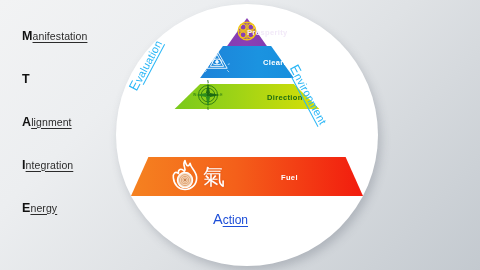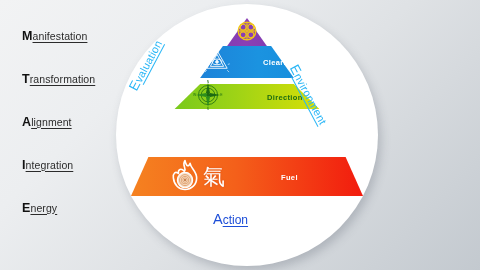--- a/index.html
+++ b/index.html
@@ -102,21 +102,20 @@
 
   <div class="circle"></div>
 
   <div class="left-labels">
     <div class="left-label">
       <span class="cap">M</span>
         <span class="rest">anifestation</span>
     </div>
     <div class="left-label">
       <span class="cap">T</span>
-        <span class="rest">ransformation</span>
     </div>
     <div class="left-label">
       <span class="cap">A</span>
         <span class="rest">lignment</span>
     </div>
     <div class="left-label">
       <span class="cap">I</span>
         <span class="rest">ntegration</span>
     </div>
     <div class="left-label">
@@ -136,20 +135,21 @@
           <svg width="22" height="22" viewBox="0 0 40 40">
             <circle cx="20" cy="20" r="16" fill="none" stroke="#f0c419" stroke-width="2.6"></circle>
             <path d="M20 6 V34 M6 20 H34" stroke="#f0c419" stroke-width="2.4" fill="none"></path>
             <circle cx="13" cy="13" r="5.4" fill="none" stroke="#f0c419" stroke-width="2"></circle>
             <circle cx="27" cy="13" r="5.4" fill="none" stroke="#f0c419" stroke-width="2"></circle>
             <circle cx="13" cy="27" r="5.4" fill="none" stroke="#f0c419" stroke-width="2"></circle>
             <circle cx="27" cy="27" r="5.4" fill="none" stroke="#f0c419" stroke-width="2"></circle>
           </svg>
         </span>
       </div>
+      <span class="ttl lbl-prosperity">Prosperity</span>
     </div>
 
     <div class="tier t2">
       <div class="clip">
           <div class="fill f2"></div>
         </div>
       <span class="icon-slot ic2">
         <svg width="28" height="26" viewBox="0 0 44 40">
           <g stroke="#ffffff" stroke-width="1.5" fill="none" opacity=".95">
             <path d="M22 5 L38 33 H6 Z"></path>

